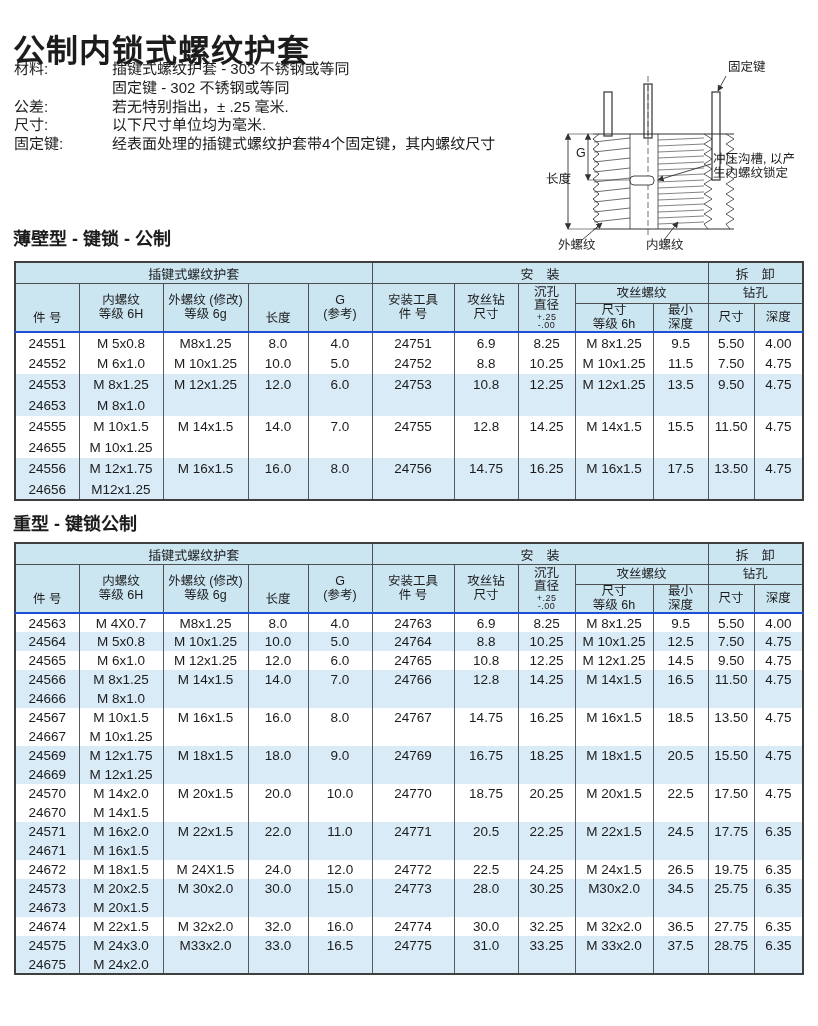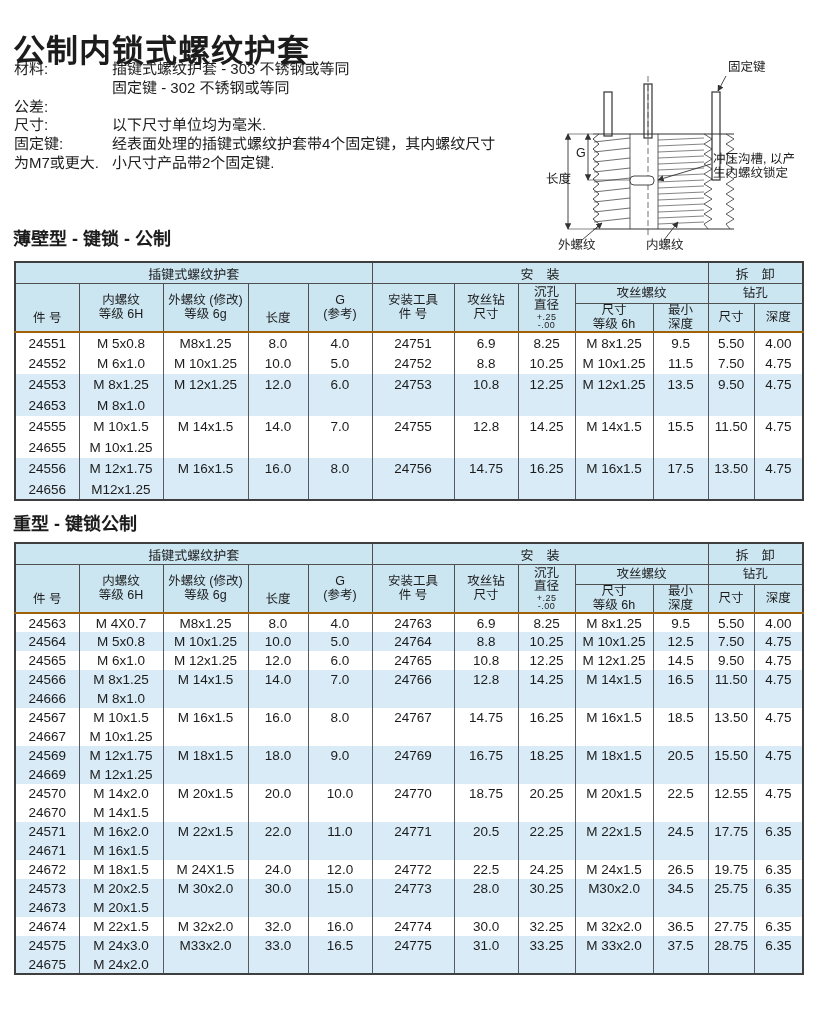--- a/index.html
+++ b/index.html
@@ -35,21 +35,21 @@
   tr.hdr th, tr.sub th { font-size:12.5px; line-height:13.5px; }
   tr.sub  { height:26px; }
   th.subgrp { border-bottom:1px solid #4f4f4f; }
   th .ln  { display:block; }
   th .tol { display:block; font-size:9px; line-height:8.5px; letter-spacing:0.5px; }
   th.vb   { vertical-align:bottom; padding-bottom:6px; }
 
   tbody tr { height:21px; }
   #table2 tbody tr { height:19px; }
   tbody td { font-size:13.5px; background:#ffffff; }
-  tbody tr:first-child td { border-top:2px solid #a16207;margin-top:36px; }
+  tbody tr:first-child td { border-top:2px solid #1d4ed8;margin-top:36px; }
   tbody tr.shaded td { background:#d8ebf6; }
 
   .diagram { position:absolute; left:546px; top:36px; width:268px; height:216px;margin-top:24px; }
   .diagram svg { position:absolute; left:0; top:0; }
   .dlabel { position:absolute; font-size:12.5px; line-height:14px; white-space:nowrap; }
   #lbl-key    { left:182px; top:0px; }
   #lbl-g      { left:30px;  top:86px; }
   #lbl-length { left:0px;   top:112px; }
   #lbl-groove { left:167px; top:92px; }
   #lbl-ext    { left:12px;  top:178px; }
@@ -64,32 +64,29 @@
   <div class="info-row">
     <span class="info-label">材料:</span>
     <span class="info-value">插键式螺纹护套 - 303 不锈钢或等同</span>
   </div>
   <div class="info-row">
     <span class="info-label"></span>
     <span class="info-value">固定键 - 302 不锈钢或等同</span>
   </div>
   <div class="info-row">
     <span class="info-label">公差:</span>
+    <span class="info-value">若无特别指出，± .25 毫米.</span>
   </div>
   <div class="info-row">
     <span class="info-label">尺寸:</span>
     <span class="info-value">以下尺寸单位均为毫米.</span>
   </div>
   <div class="info-row">
     <span class="info-label">固定键:</span>
     <span class="info-value">经表面处理的插键式螺纹护套带4个固定键，其内螺纹尺寸</span>
-  </div>
-  <div class="info-row">
-    <span class="info-label">为M7或更大.</span>
-    <span class="info-value">小尺寸产品带2个固定键.</span>
   </div>
 </div>
 
 <div class="diagram">
   <svg width="268" height="216" viewBox="0 0 268 216">
     <defs>
       <marker id="arr" viewBox="0 0 10 10" refX="9" refY="5" markerWidth="7" markerHeight="7" orient="auto-start-reverse">
         <path d="M0,0 L10,5 L0,10 z" fill="#333"></path>
       </marker>
     </defs>
@@ -549,21 +546,21 @@
         <td>24570</td>
         <td>M 14x2.0</td>
         <td>M 20x1.5</td>
         <td>20.0</td>
         <td>10.0</td>
         <td>24770</td>
         <td>18.75</td>
         <td>20.25</td>
         <td>M 20x1.5</td>
         <td>22.5</td>
-        <td>12.55</td>
+        <td>17.50</td>
         <td>4.75</td>
       </tr>
       <tr>
         <td>24670</td>
         <td>M 14x1.5</td>
         <td></td>
         <td></td>
         <td></td>
         <td></td>
         <td></td>

